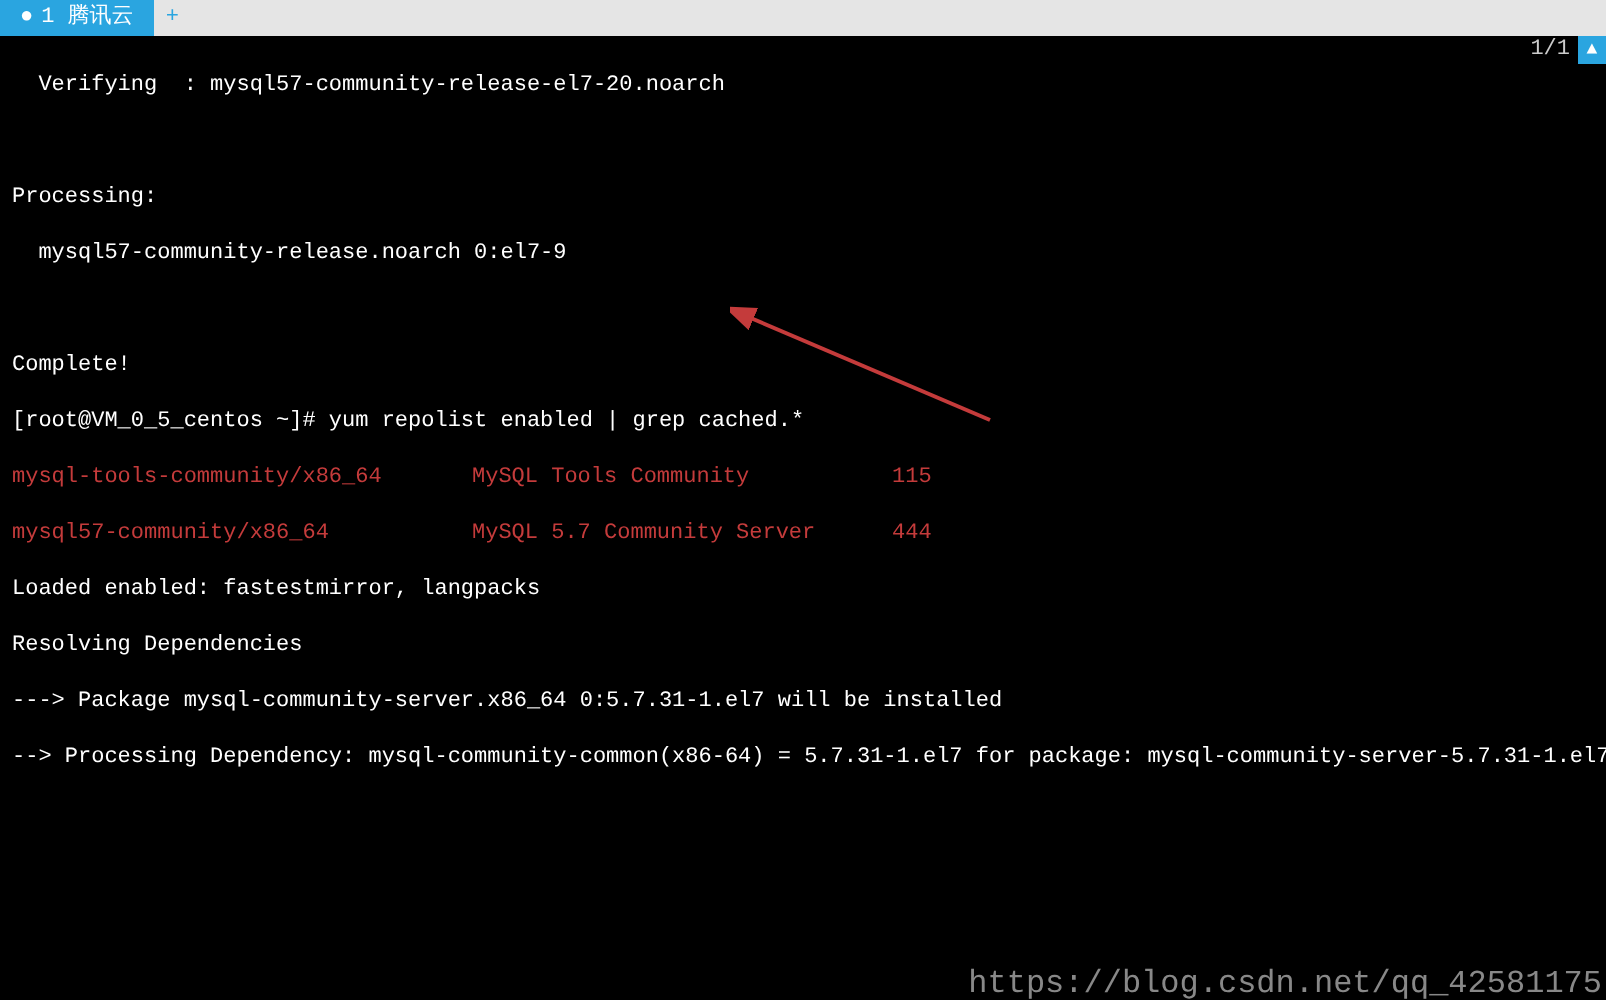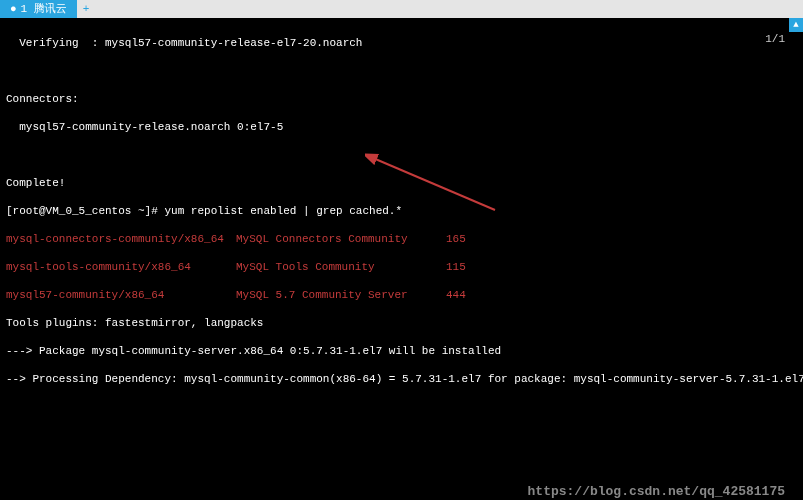--- a/index.html
+++ b/index.html
@@ -48,72 +48,71 @@
     text-align:center;
   }
   .term {
     padding: 4px 6px;
     white-space: pre;
   }
   .term-line { min-height:14px; }
   .topright {
     position: absolute;
     right: 18px;
-    top: 32px;
+    top: 18px;
     color: #ccc;
   }
   .red { color: #c43b3b; }
   .boxed {
     border: 1px solid #c43b3b;
     display: inline-block;
     padding: 0 2px;
   }
   .arrow-svg {
     position: absolute;
     top: 150px;
     left: 365px;
     pointer-events: none;
   }
   .watermark {
     position: absolute;
-    right: 16px;
+    right: 0;
     bottom: 0;
     color: #888;
-    font-size: 13px;
+    font-size: 16px;
     background: rgba(0,0,0,.3);
     padding:1px 2px;
-    font-weight:bold;
   }
 </style>
 </head>
 <body>
 
 <div class="tabbar">
   <div class="tab">
     <span>●</span>
     <span>1 腾讯云</span>
   </div>
   <div class="tab-add">+</div>
 </div>
 <div class="scroll-up">▲</div>
 
 <div class="topright">1/1</div>
 
 <div class="term">
 <div class="term-line">  Verifying  : mysql57-community-release-el7-20.noarch</div>
 <div class="term-line"></div>
-<div class="term-line">Connectors:</div>
-<div class="term-line">  mysql57-community-release.noarch 0:el7-5</div>
+<div class="term-line">Processing:</div>
+<div class="term-line">  mysql57-community-release.noarch 0:el7-9</div>
 <div class="term-line"></div>
 <div class="term-line">Complete!</div>
 <div class="term-line">[root@VM_0_5_centos ~]# yum repolist enabled | grep cached.*</div>
-<div class="term-line red"><span style="display:inline-block;width:230px">mysql-connectors-community/x86_64</span><span style="display:inline-block;width:210px">MySQL Connectors Community</span><span>165</span></div>
 <div class="term-line red"><span style="display:inline-block;width:230px">mysql-tools-community/x86_64</span><span style="display:inline-block;width:210px">MySQL Tools Community</span><span>115</span></div>
 <div class="term-line red"><span style="display:inline-block;width:230px">mysql57-community/x86_64</span><span style="display:inline-block;width:210px">MySQL 5.7 Community Server</span><span>444</span></div>
-<div class="term-line">Tools plugins: fastestmirror, langpacks</div>
+<div class="term-line">Loaded enabled: fastestmirror, langpacks</div>
+<div class="term-line">Resolving Dependencies</div>
 <div class="term-line">---&gt; Package mysql-community-server.x86_64 0:5.7.31-1.el7 will be installed</div>
 <div class="term-line">--&gt; Processing Dependency: mysql-community-common(x86-64) = 5.7.31-1.el7 for package: mysql-community-server-5.7.31-1.el7.x86_64</div>
 
 
 
 
 
 
 
 

